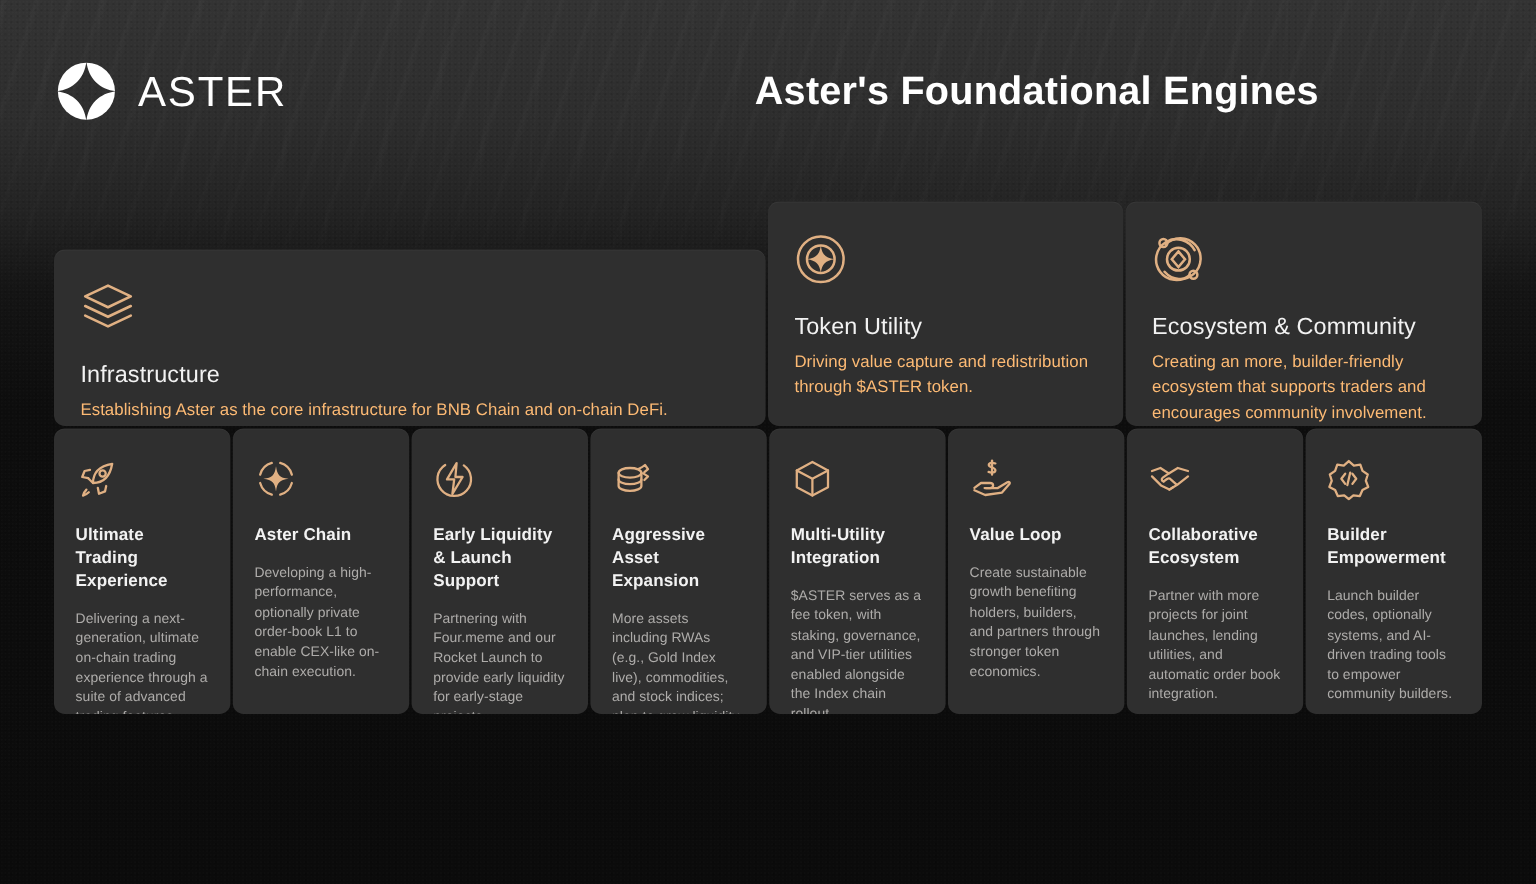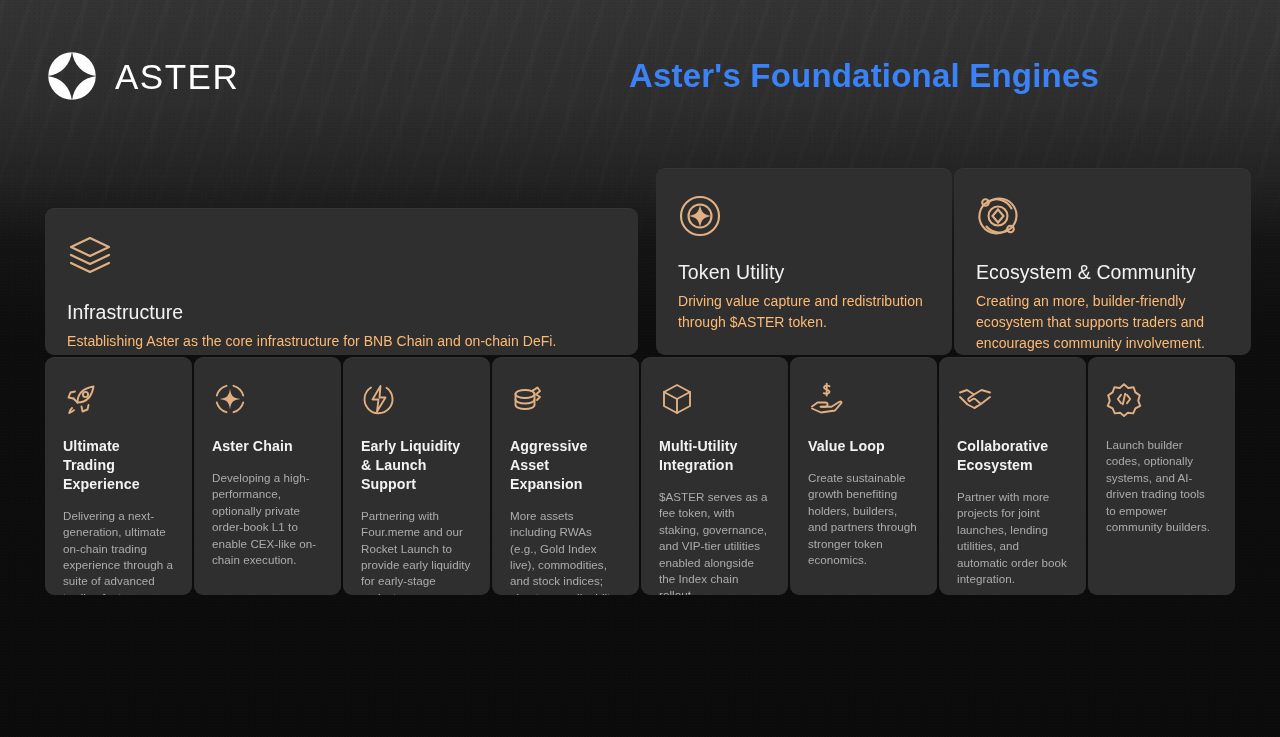--- a/index.html
+++ b/index.html
@@ -48,21 +48,21 @@
     position:absolute; left:45px; top:46px; right:45px; height:60px;
     display:flex; align-items:center; justify-content:space-between;
   }
   .brand { display:flex; align-items:center; gap:16px; }
   .brand-mark { width:54px; height:54px; display:block; }
   .brand-name {
     font-size:35px; letter-spacing:1.5px; font-weight:400; color:#ffffff;
     line-height:1;
   }
   .page-title {
-    font-size:33px; font-weight:600; color:#3b82f6; letter-spacing:.2px;
+    font-size:33px; font-weight:600; color:#ffffff; letter-spacing:.2px;
     white-space:nowrap;
   }
 
   
   .top-row {
     position:absolute; left:45px; top:168px; width:1190px; height:187px;
     display:flex; gap:2px;
   }
   .bottom-row {
     position:absolute; left:45px; top:357px; width:1190px; height:238px;
@@ -71,21 +71,21 @@
   .card {
     background:#2f2f2f;
     border-radius:9px;
     padding:24px 18px 32px 18px;
     position:relative;
     overflow:hidden;
     box-shadow:0 1px 0 rgba(255,255,255,0.035) inset;
   }
   .top-row .card { padding:26px 22px 20px 22px; }
   .card.w-infra  { flex: 0 0 593px; margin-top: 40px; }
-  .card.w-token  { flex: 0 0 296px; margin-left: 16px; }
+  .card.w-token  { flex: 0 0 296px; }
   .card.w-eco    { flex: 0 0 297px; }
   .bottom-row .card { flex:1 1 0; min-width:0; }
 
   .card-icon { height:40px; margin-bottom:16px; display:block; }
   .top-row .card-icon { height:46px; margin-bottom:20px; }
   .card-icon svg { display:block; }
 
   .card-title {
     color:#f2f2f2;
     font-weight:400;
@@ -272,17 +272,18 @@
       <span class="card-icon">
         <svg width="36" height="36" viewBox="0 0 36 36" fill="none" stroke="#e0b083" stroke-width="1.9" stroke-linejoin="round" stroke-linecap="round">
           <path d="M18 3.2 L22.2 7 L27.6 6.2 L29.4 11.4 L33.8 14.4 L32.2 19.6 L34.2 24.8 L29.4 27.4 L27.2 32.4
                    L21.8 31.8 L18 35 L14.2 31.8 L8.8 32.4 L6.6 27.4 L1.8 24.8 L3.8 19.6 L2.2 14.4 L6.6 11.4
                    L8.4 6.2 L13.8 7 Z"></path>
           <path d="M15 13.8 L11.8 18 L15 22.2"></path>
           <path d="M21 13.8 L24.2 18 L21 22.2"></path>
           <path d="M19.2 12.8 L16.8 23.2"></path>
         </svg>
       </span>
+      <div class="card-title">Builder Empowerment</div>
       <div class="card-desc">Launch builder codes, optionally systems, and AI-driven trading tools to empower community builders.</div>
     </div>
 
   </div>
 </div>
 
 </body></html>

